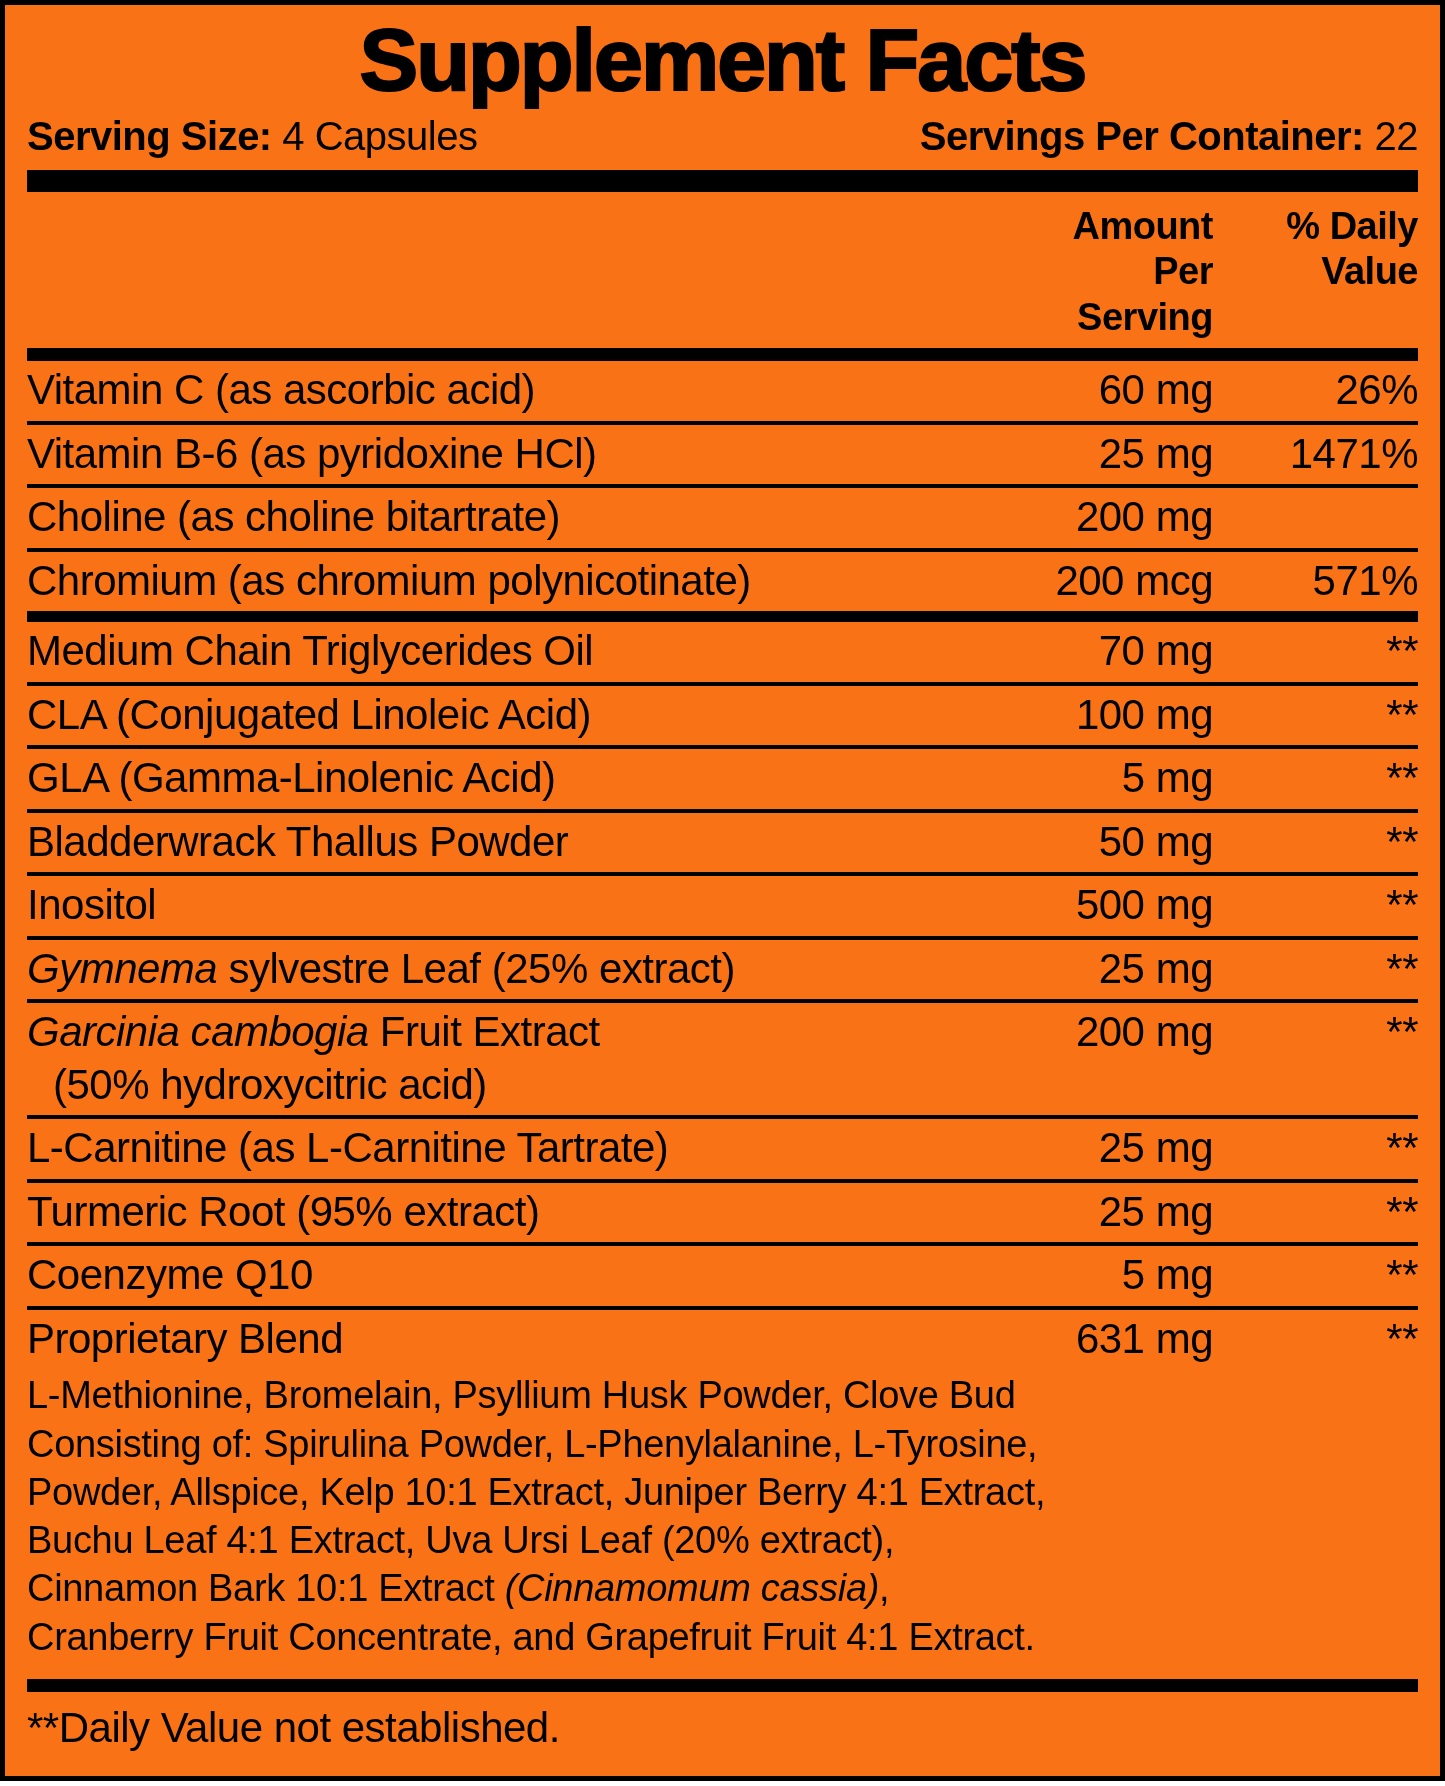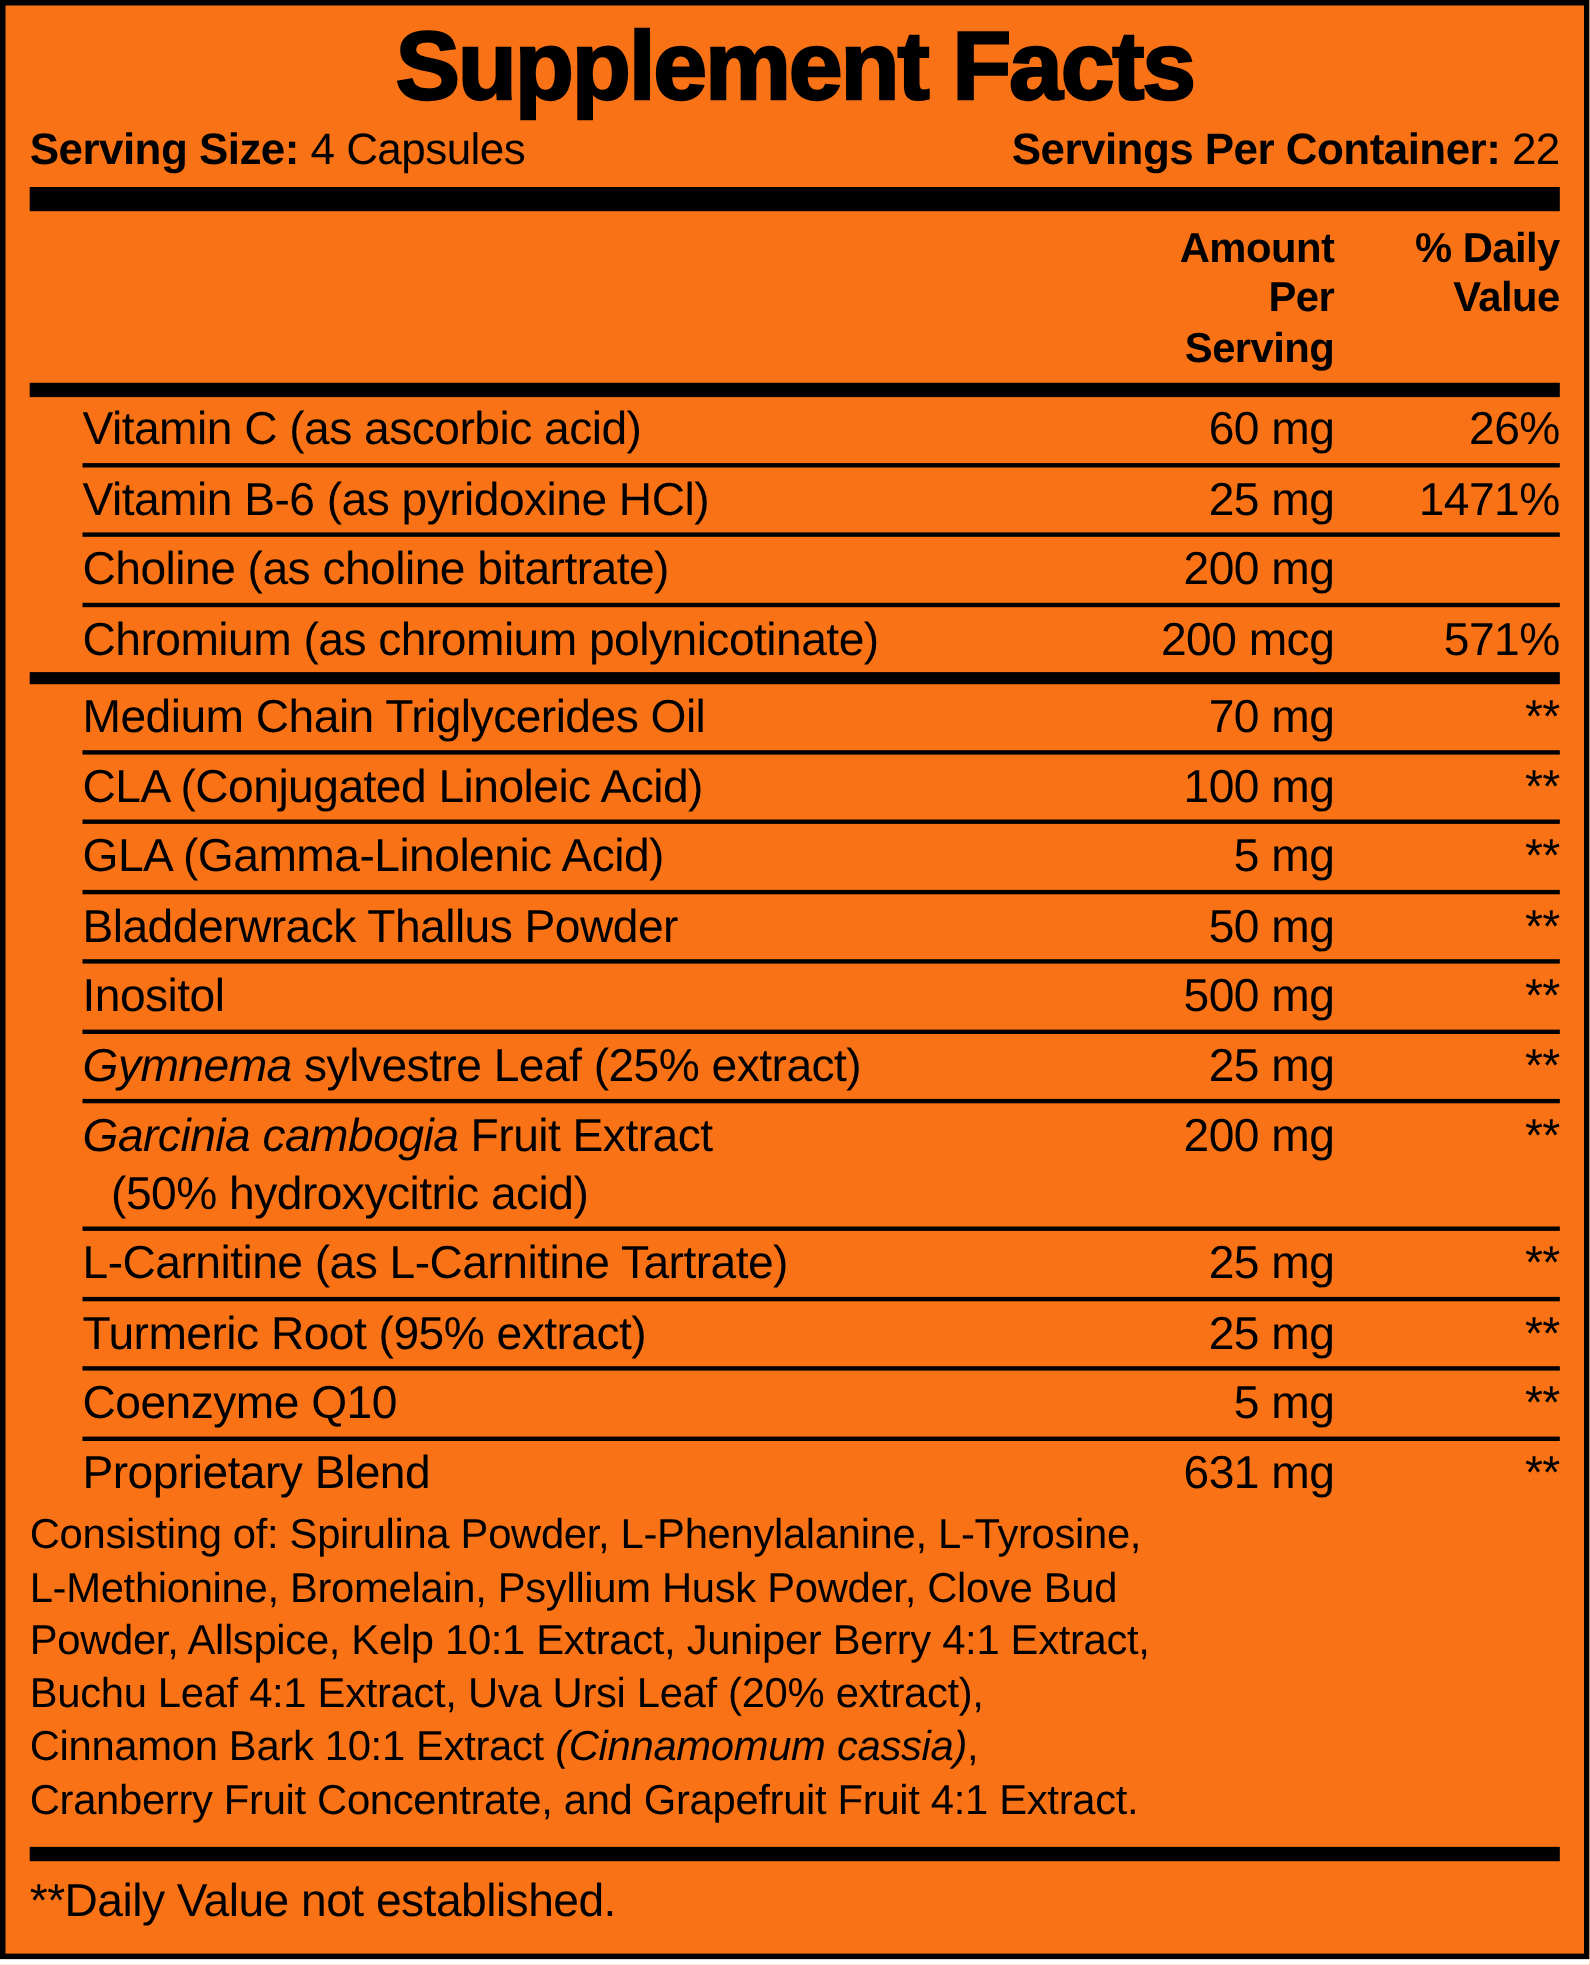--- a/index.html
+++ b/index.html
@@ -28,21 +28,20 @@
   .b{font-weight:bold;margin-top:40px;}
   .bar{background:#000;width:100%;}
   .bar-lg{height:22px;margin-top:10px;}
   .bar-md{height:13px;}
   .bar-sm{height:11px;}
   .bar-ft{height:13px;margin-top:10px;}
   .grid{
     display:grid;
     grid-template-columns:1fr 200px 205px;
     align-items:start;
-    margin-left:48px;
   }
   .colhead{
     font-size:38px;font-weight:bold;line-height:1.2;
     padding:12px 0 8px 0;letter-spacing:-0.5px;
   }
   .colhead .amt,.colhead .dv{text-align:right;white-space:pre-line;}
   .row{
     font-size:42px;line-height:1.25;letter-spacing:-0.5px;
     padding:3px 0 4px 0;
     border-bottom:4px solid #000;
@@ -177,22 +176,22 @@
     <div class="dv">**</div>
   </div>
 
   <div class="grid row nb">
     <div>Proprietary Blend</div>
     <div class="amt">631 mg</div>
     <div class="dv">**</div>
   </div>
 
   <div class="blend-desc">
+    <div>L-Methionine, Bromelain, Psyllium Husk Powder, Clove Bud</div>
     <div>Consisting of: Spirulina Powder, L-Phenylalanine, L-Tyrosine,</div>
-    <div>L-Methionine, Bromelain, Psyllium Husk Powder, Clove Bud</div>
     <div>Powder, Allspice, Kelp 10:1 Extract, Juniper Berry 4:1 Extract,</div>
     <div>Buchu Leaf 4:1 Extract, Uva Ursi Leaf (20% extract),</div>
     <div><span>Cinnamon Bark 10:1 Extract </span><span class="it">(Cinnamomum cassia)</span><span>,</span></div>
     <div>Cranberry Fruit Concentrate, and Grapefruit Fruit 4:1 Extract.</div>
   </div>
 
   <div class="bar bar-ft"></div>
 
   <div class="footnote">**Daily Value not established.</div>
 

